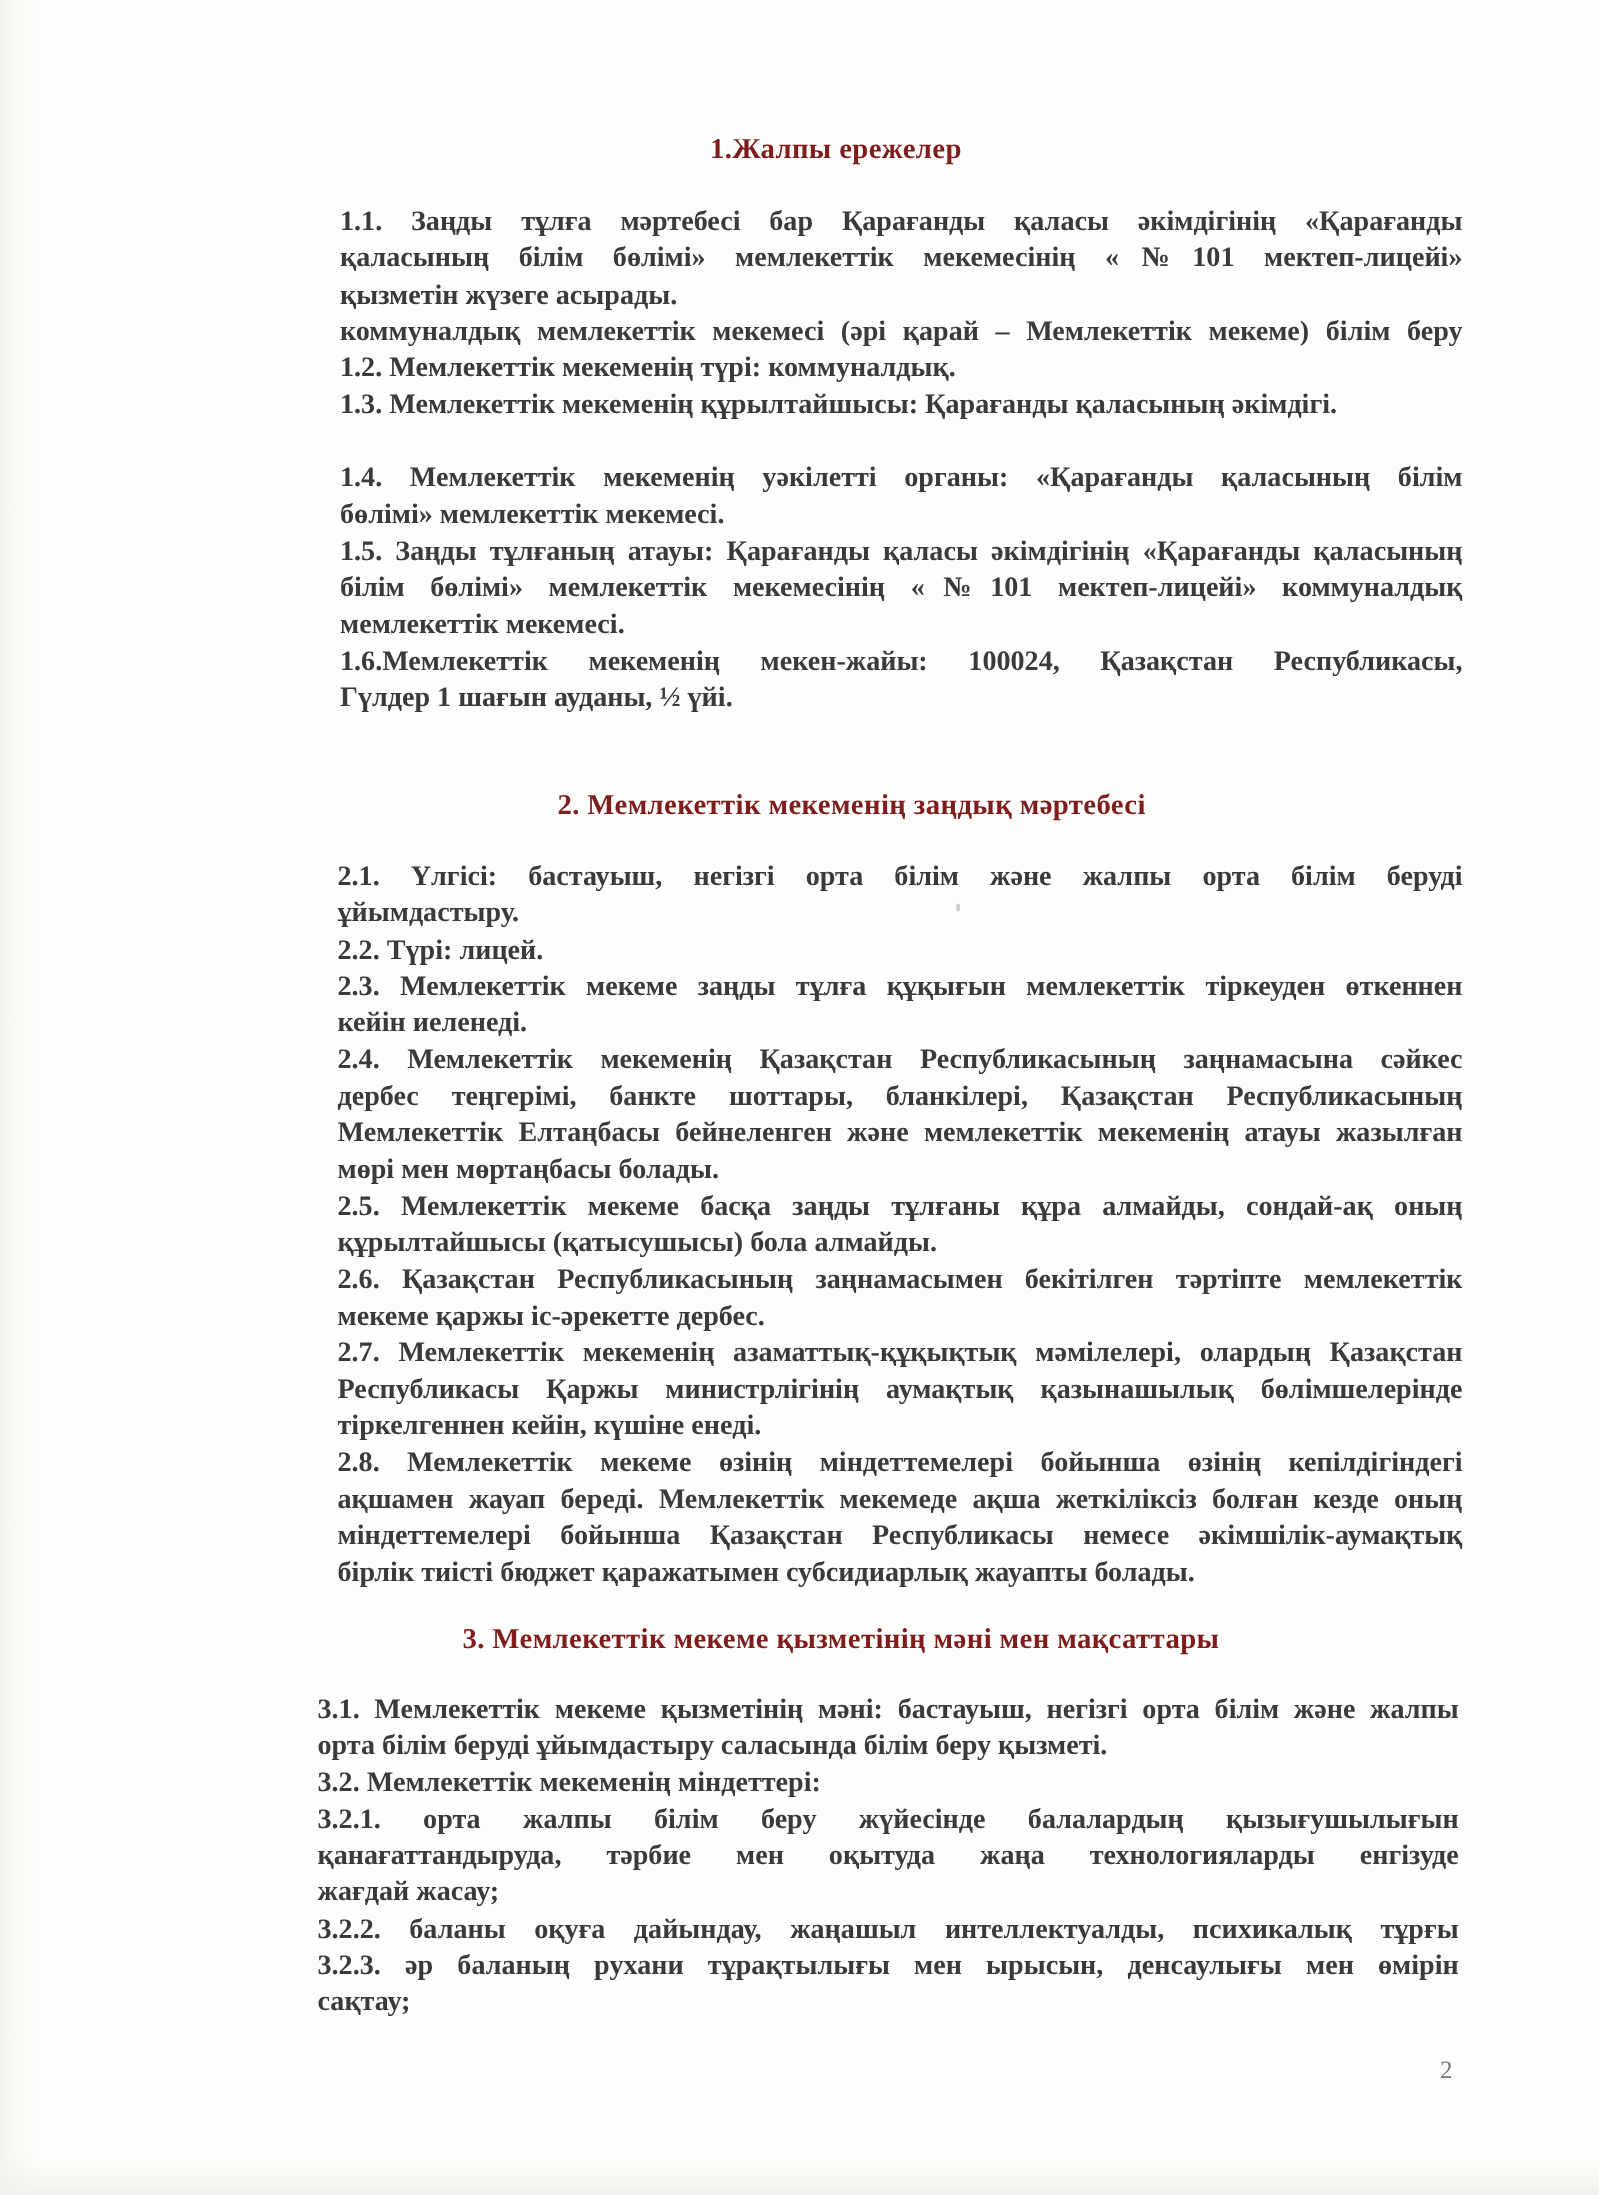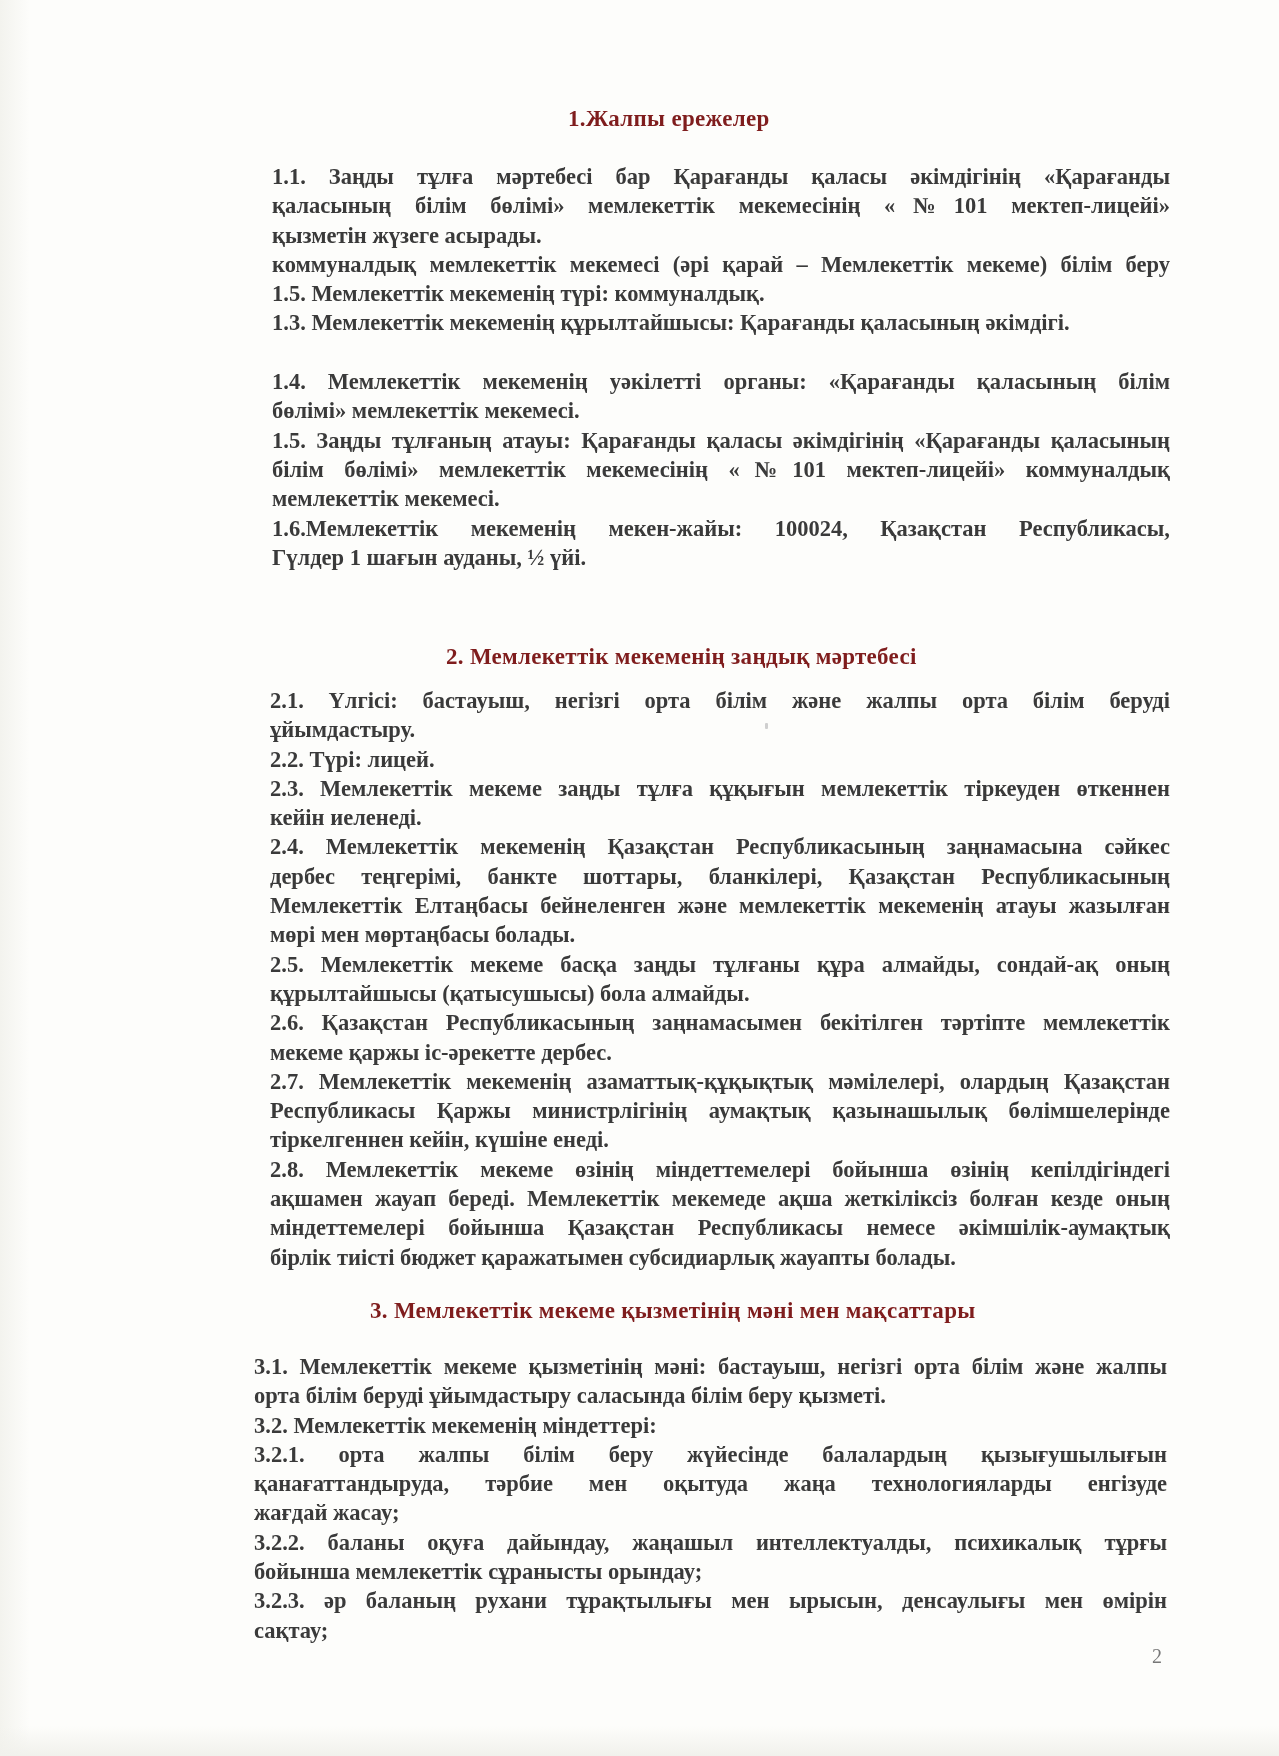--- a/index.html
+++ b/index.html
@@ -53,33 +53,33 @@
 <div class="page-shade-left"></div>
 <div class="page-shade-bottom"></div>
 <div class="speck" style="left:765px; top:723px;"></div>
 
 <div class="heading" style="left:568px; top:106px;">1.Жалпы ережелер</div>
 <div class="block" id="sec0" style="left:272px; top:162px; width:898px;">
     <span class="line">1.1. Заңды тұлға мәртебесі бар Қарағанды қаласы әкімдігінің «Қарағанды</span>
     <span class="line">қаласының білім бөлімі» мемлекеттік мекемесінің «№101 мектеп-лицейі»</span>
     <span class="line last">қызметін жүзеге асырады.</span>
     <span class="line">коммуналдық мемлекеттік мекемесі (әрі қарай – Мемлекеттік мекеме) білім беру</span>
-    <span class="line last">1.5. Мемлекеттік мекеменің түрі: коммуналдық.</span>
+    <span class="line last">1.2. Мемлекеттік мекеменің түрі: коммуналдық.</span>
     <span class="line last">1.3. Мемлекеттік мекеменің құрылтайшысы: Қарағанды қаласының әкімдігі.</span>
     <span class="line last"></span>
     <span class="line">1.4. Мемлекеттік мекеменің уәкілетті органы: «Қарағанды қаласының білім</span>
     <span class="line last">бөлімі» мемлекеттік мекемесі.</span>
     <span class="line">1.5. Заңды тұлғаның атауы: Қарағанды қаласы әкімдігінің «Қарағанды қаласының</span>
     <span class="line">білім бөлімі» мемлекеттік мекемесінің «№101 мектеп-лицейі» коммуналдық</span>
     <span class="line last">мемлекеттік мекемесі.</span>
     <span class="line">1.6.Мемлекеттік мекеменің мекен-жайы: 100024, Қазақстан Республикасы,</span>
     <span class="line last">Гүлдер 1 шағын ауданы, ½ үйі.</span>
   </div>
 
-<div class="heading" style="left:446px; top:644px;">2. Мемлекеттік мекеменің заңдық мәртебесі</div>
+<div class="heading" style="left:446px; top:631px;">2. Мемлекеттік мекеменің заңдық мәртебесі</div>
 <div class="block" id="sec1" style="left:270px; top:686px; width:900px;">
     <span class="line">2.1. Үлгісі: бастауыш, негізгі орта білім және жалпы орта білім беруді</span>
     <span class="line last">ұйымдастыру.</span>
     <span class="line last">2.2. Түрі: лицей.</span>
     <span class="line">2.3. Мемлекеттік мекеме заңды тұлға құқығын мемлекеттік тіркеуден өткеннен</span>
     <span class="line last">кейін иеленеді.</span>
     <span class="line">2.4. Мемлекеттік мекеменің Қазақстан Республикасының заңнамасына сәйкес</span>
     <span class="line">дербес теңгерімі, банкте шоттары, бланкілері, Қазақстан Республикасының</span>
     <span class="line">Мемлекеттік Елтаңбасы бейнеленген және мемлекеттік мекеменің атауы жазылған</span>
     <span class="line last">мөрі мен мөртаңбасы болады.</span>
@@ -98,18 +98,17 @@
 
 <div class="heading" style="left:370px; top:1298px;">3. Мемлекеттік мекеме қызметінің мәні мен мақсаттары</div>
 <div class="block" id="sec2" style="left:254px; top:1352px; width:913px;">
     <span class="line">3.1. Мемлекеттік мекеме қызметінің мәні: бастауыш, негізгі орта білім және жалпы</span>
     <span class="line last">орта білім беруді ұйымдастыру саласында білім беру қызметі.</span>
     <span class="line last">3.2. Мемлекеттік мекеменің міндеттері:</span>
     <span class="line">3.2.1. орта жалпы білім беру жүйесінде балалардың қызығушылығын</span>
     <span class="line">қанағаттандыруда, тәрбие мен оқытуда жаңа технологияларды енгізуде</span>
     <span class="line last">жағдай жасау;</span>
     <span class="line">3.2.2. баланы оқуға дайындау, жаңашыл интеллектуалды, психикалық тұрғы</span>
-    <span class="line last">бойынша мемлекеттік сұранысты орындау;</span>
     <span class="line">3.2.3. әр баланың рухани тұрақтылығы мен ырысын, денсаулығы мен өмірін</span>
     <span class="line last">сақтау;</span>
   </div>
 
 <div class="page-number">2</div>
 
 </body></html>

